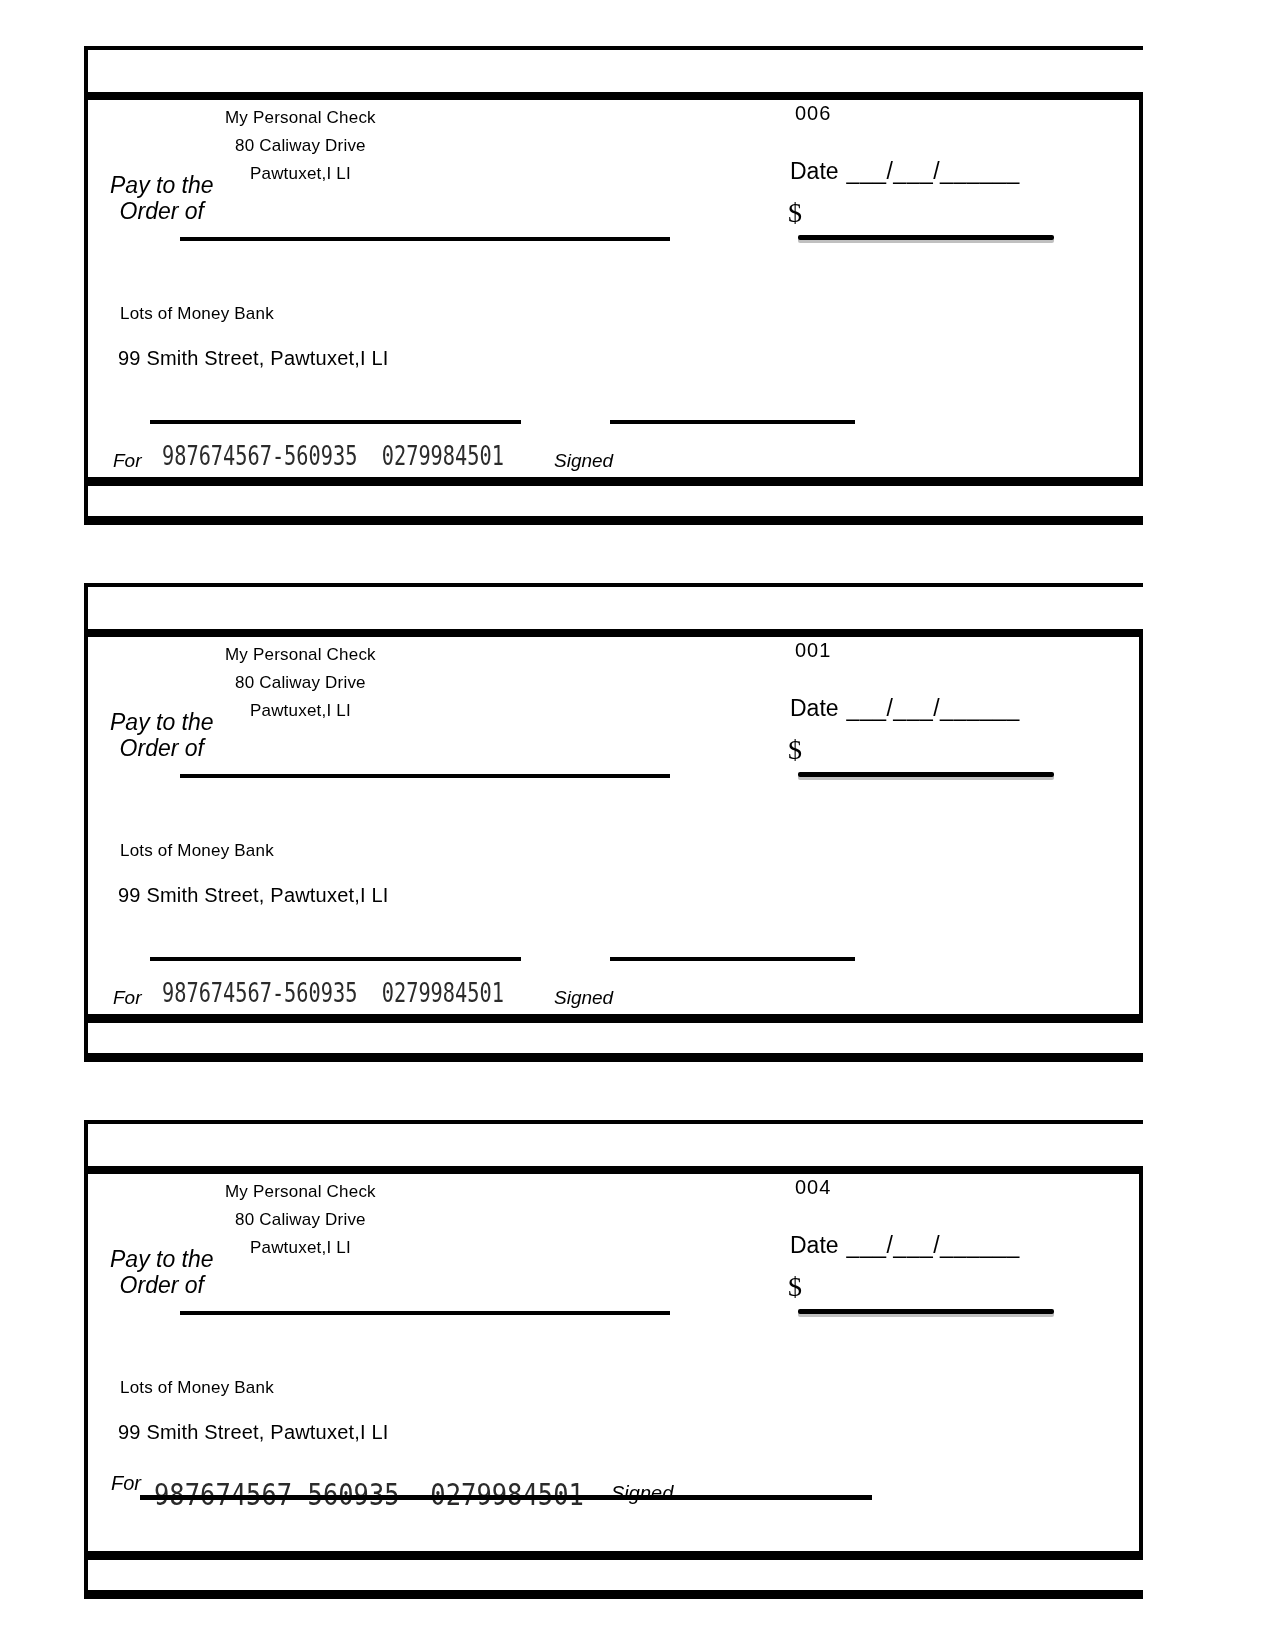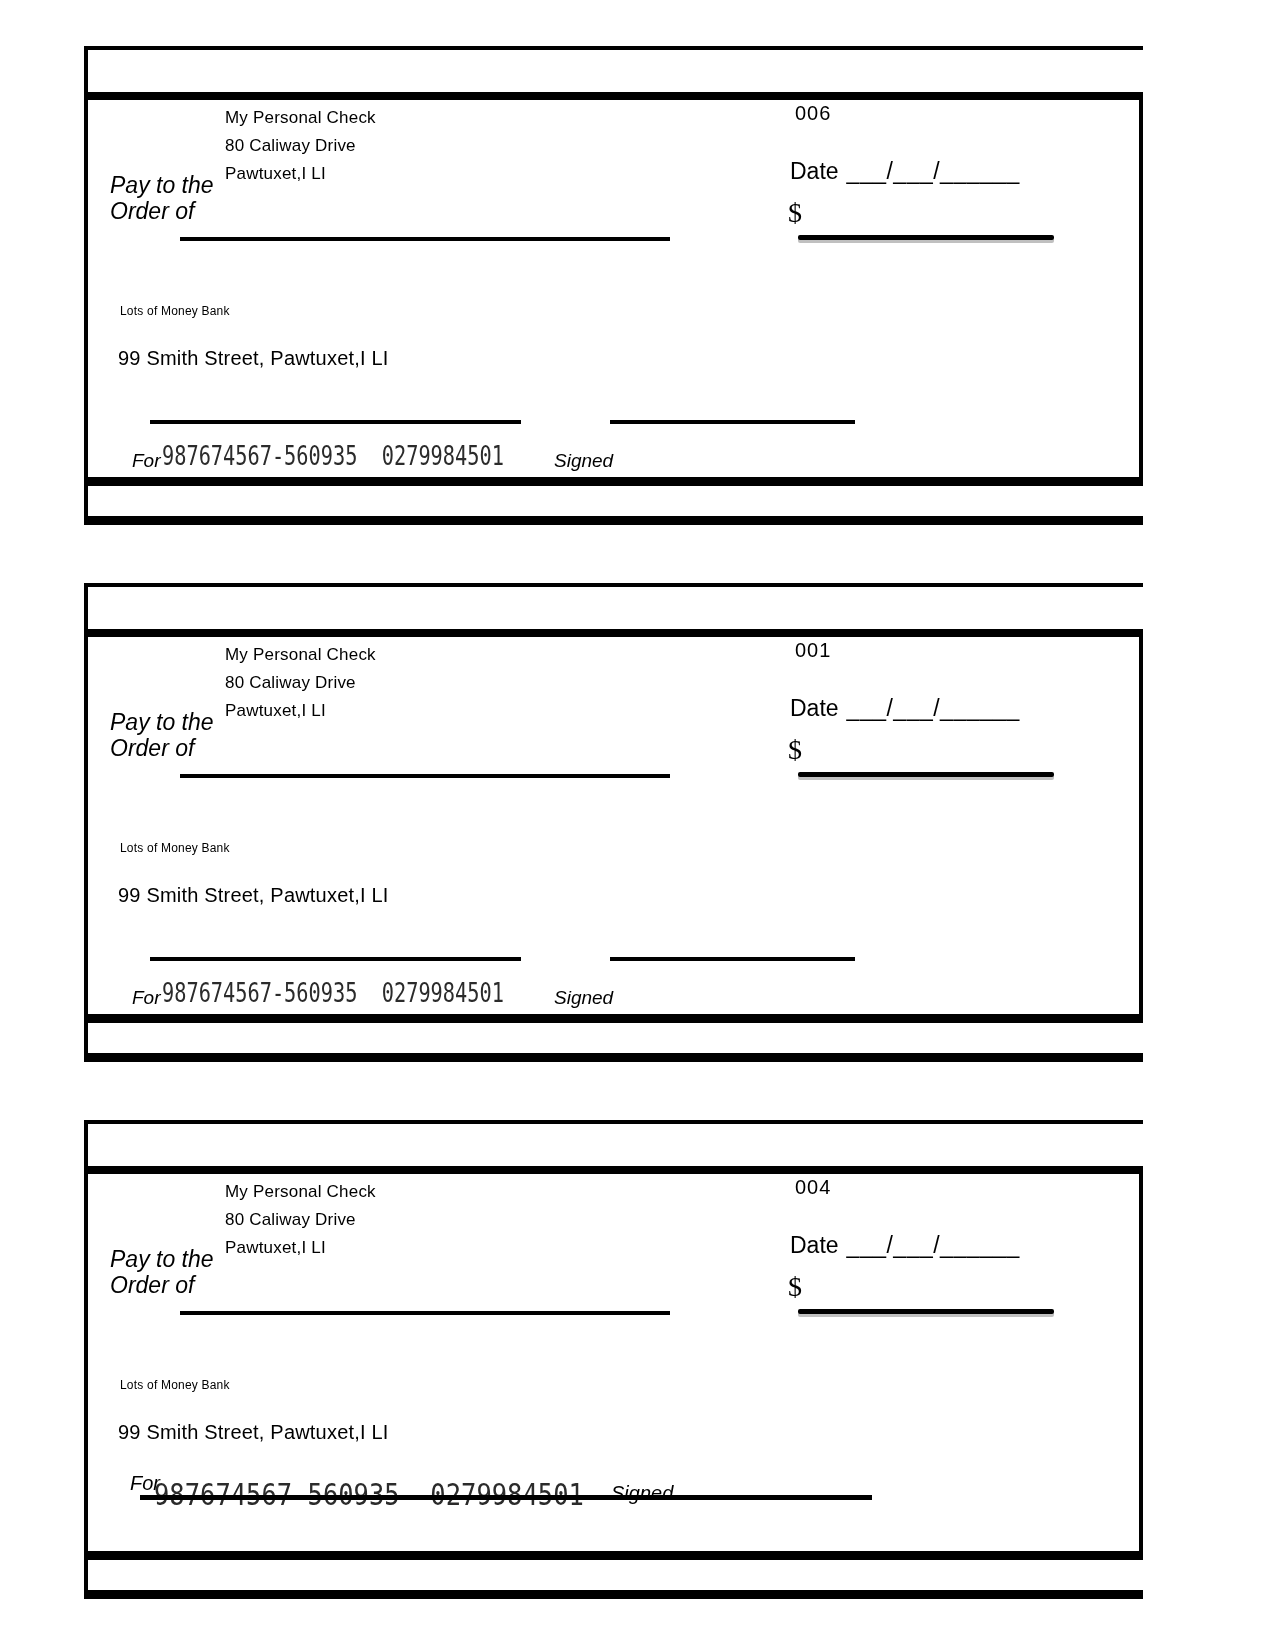--- a/index.html
+++ b/index.html
@@ -4,20 +4,21 @@
 <style>
   * { margin:0; padding:0; box-sizing:border-box; }
   html,body { background:#e8e8e8; }
   .page {
     position:relative;
     width:1275px; height:1650px;
     background:#ffffff;
     font-family:"Liberation Sans", sans-serif;
     color:#000;
     overflow:hidden;
+    text-align:center;
   }
   .check-unit { position:absolute; left:84px; width:1059px; height:479px; }
   .outer-frame {
     position:absolute; inset:0;
     border-top:4px solid #000;
     border-left:4px solid #000;
     border-bottom:9px solid #000;
   }
   .check-box {
     position:absolute; left:0; right:0; top:46px; height:394px;
@@ -54,37 +55,37 @@
     font-family:"Liberation Serif", serif;
     font-size:28px;
   }
   .amount-line {
     position:absolute; left:714px; top:189px; width:256px; height:5px;
     background:#000; border-radius:2px;
     box-shadow:0 3px 0 rgba(140,140,140,.55);
   }
   .bank-name {
     position:absolute; left:36px; top:258px;
-    font-size:12px; letter-spacing:.2px;
+    font-size:17px; letter-spacing:.2px;
   }
   .bank-address {
     position:absolute; left:34px; top:301px;
     font-size:20px; letter-spacing:.2px;
   }
   .words-line {
     position:absolute; left:66px; top:374px; width:371px; height:4px;
     background:#000;
   }
   .signature-line {
     position:absolute; left:526px; top:374px; width:245px; height:4px;
     background:#000;
   }
   .for-label {
     position:absolute; left:29px; top:404px;
-    font-style:italic; font-size:19px;margin-left:19px;
+    font-style:italic; font-size:19px;
   }
   .micr-numbers {
     position:absolute; left:78px; top:395px;
     font-family:"DejaVu Sans Mono", monospace;
     font-size:26px; color:#2b2b2b; white-space:pre;
     transform:scaleX(0.78); transform-origin:0 50%;
   }
   .signed-label {
     position:absolute; left:470px; top:404px;
     font-style:italic; font-size:19px;

